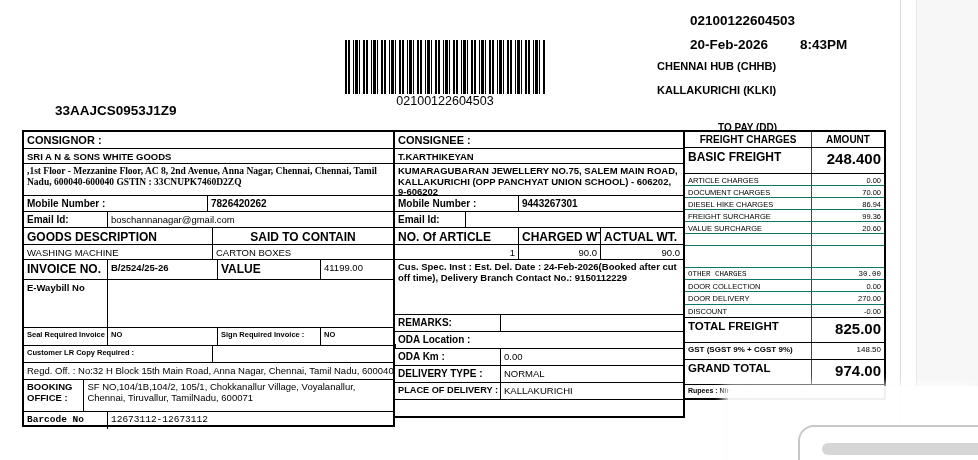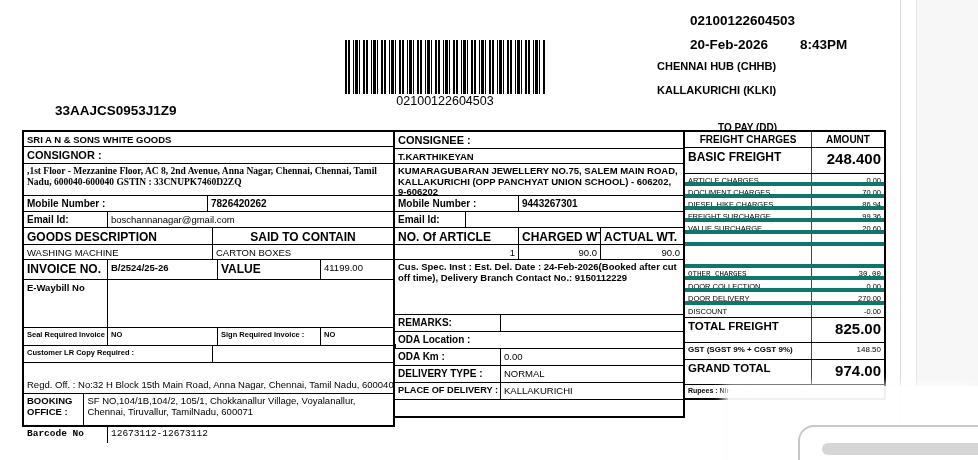--- a/index.html
+++ b/index.html
@@ -20,21 +20,21 @@
   .h-hub{left:657px;top:60px;font-size:11px;font-weight:bold;}
   .h-dest{left:657px;top:84px;font-size:11px;font-weight:bold;}
   .h-pay{left:718px;top:122px;font-size:10px;font-weight:bold;}
   
   .col{position:absolute;top:130px;box-sizing:border-box;border:2px solid #000;background:#fff;}
   .col1{left:22px;width:373px;height:297px;}
   .col2{left:393px;width:292px;height:288px;}
   .col3{left:683px;width:203px;height:270px;}
   .row{display:flex;box-sizing:border-box;border-bottom:1px solid #000;overflow:hidden;}
   .row.nb{border-bottom:none;}
-  .row.lt{border-bottom:4px solid #0f766e;gap:24px;}
+  .row.lt{border-bottom:1px solid #0f766e;gap:24px;}
   .c{box-sizing:border-box;padding:2px 3px;overflow:hidden;white-space:nowrap;}
   .c.bl{border-left:1px solid #000;}
   .c.wrap{white-space:normal;}
   .grow{flex:1 1 auto;}
   .b{font-weight:bold;}
   .f11{font-size:11px;} .f105{font-size:12px;} .f10{font-size:10px;} .f95{font-size:9.5px;}
   .f8{font-size:8px;} .f75{font-size:7.5px;} .f15{font-size:15px;} .f12{font-size:11.5px;}
   .ctr{text-align:center;} .rgt{text-align:right;}
   .lh10{line-height:10.5px;}
   
@@ -57,25 +57,25 @@
   <div class="abs barcode"></div>
   <div class="abs barcode-num">02100122604503</div>
   <div class="abs h-docket">02100122604503</div>
   <div class="abs h-date">20-Feb-2026</div>
   <div class="abs h-time">8:43PM</div>
   <div class="abs h-hub">CHENNAI HUB (CHHB)</div>
   <div class="abs h-dest">KALLAKURICHI (KLKI)</div>
   <div class="abs h-pay">TO PAY (DD)</div>
 
   <div class="col col1">
+    <div class="row" style="height:17px;">
+      <div class="c b f11 grow">CONSIGNOR :</div>
+    </div>
     <div class="row" style="height:15px;">
       <div class="c b f95 grow">SRI A N &amp; SONS WHITE GOODS</div>
-    </div>
-    <div class="row" style="height:17px;">
-      <div class="c b f11 grow">CONSIGNOR :</div>
     </div>
     <div class="row" style="height:32px;font-family:Liberation Serif, serif;">
       <div class="c b f95 grow wrap lh10">,1st Floor - Mezzanine Floor, AC 8, 2nd Avenue, Anna Nagar, Chennai, Chennai, Tamil Nadu, 600040-600040 GSTIN : 33CNUPK7460D2ZQ</div>
     </div>
     <div class="row" style="height:16px;">
       <div class="c b f10" style="width:183px;">Mobile Number :</div>
       <div class="c bl b f10 grow">7826420262</div>
     </div>
     <div class="row" style="height:16px;">
       <div class="c b f10" style="width:83px;">Email Id:</div>
@@ -102,21 +102,21 @@
     <div class="row" style="height:18px;">
       <div class="c b f75" style="width:83px;">Seal Required Invoice :</div>
       <div class="c bl b f75" style="width:110px;">NO</div>
       <div class="c bl b f75" style="width:103px;">Sign Required Invoice :</div>
       <div class="c bl b f75 grow">NO</div>
     </div>
     <div class="row" style="height:17px;">
       <div class="c b f75" style="width:188px;">Customer LR Copy Required :</div>
       <div class="c bl grow"></div>
     </div>
-    <div class="row" style="height:17px;margin-top:14px;">
+    <div class="row" style="height:17px;">
       <div class="c f95 grow">Regd. Off. : No:32 H Block 15th Main Road, Anna Nagar, Chennai, Tamil Nadu, 600040</div>
     </div>
     <div class="row" style="height:32px;">
       <div class="c b f95 wrap lh10" style="width:83px;">BOOKING OFFICE :</div>
       <div class="c bl f95 grow wrap lh10">SF NO,104/1B,104/2, 105/1, Chokkanallur Village, Voyalanallur, Chennai, Tiruvallur, TamilNadu, 600071</div>
     </div>
     <div class="row nb" style="height:17px;font-family:Liberation Mono, monospace;">
       <div class="c b f95" style="width:83px;">Barcode No</div>
       <div class="c bl f95 grow">12673112-12673112</div>
     </div>

